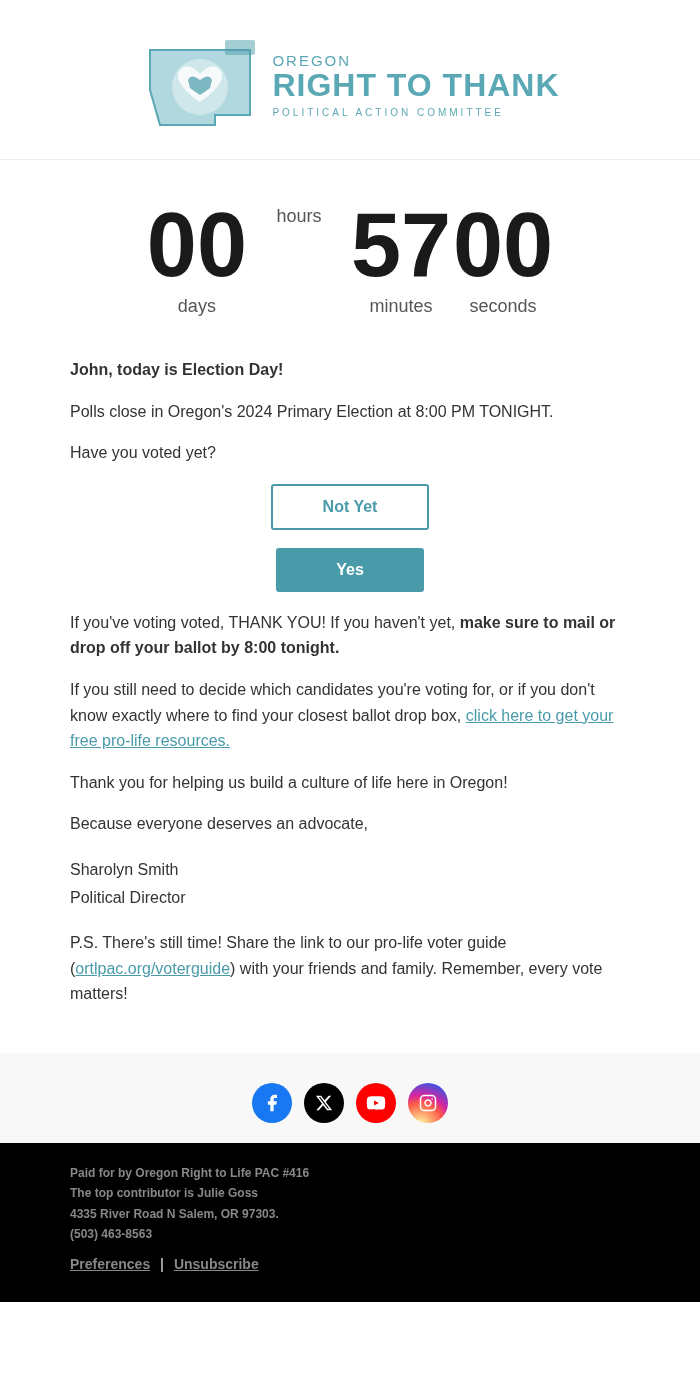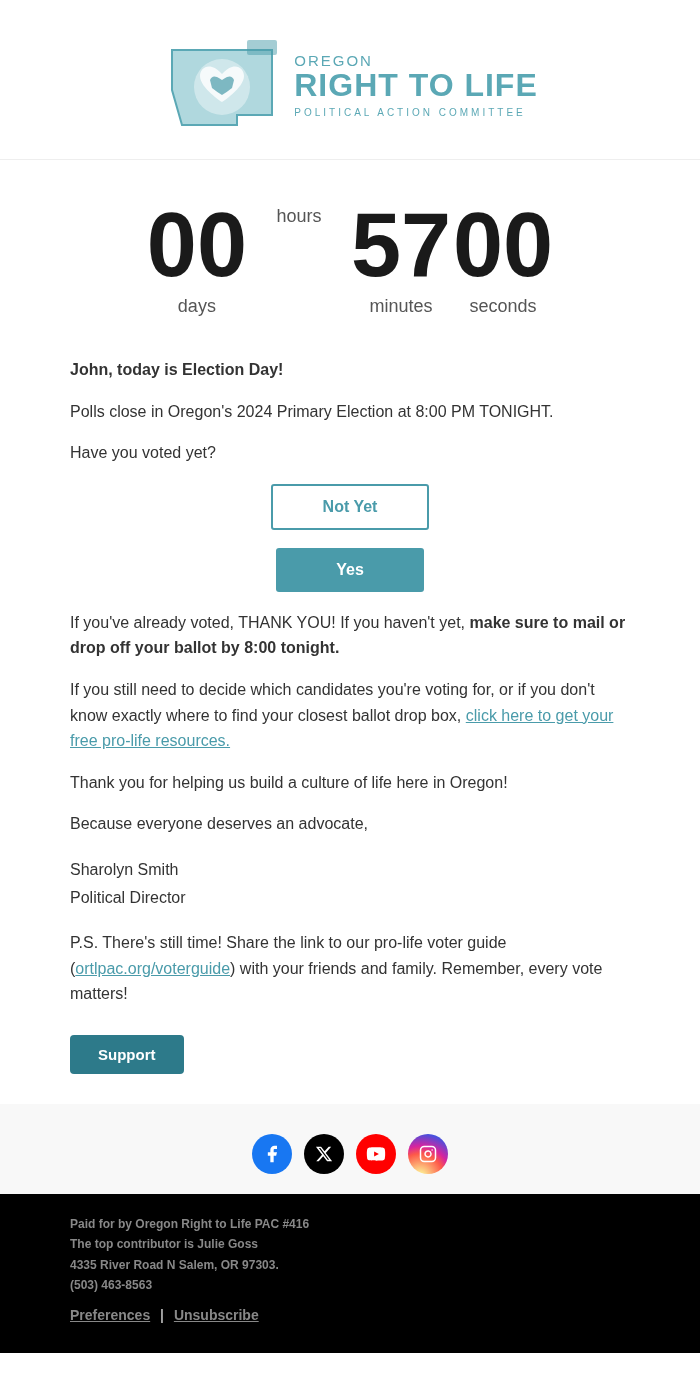--- a/index.html
+++ b/index.html
@@ -225,21 +225,21 @@
 
         <path d="M60,72 C60,72 38,58 38,46 C38,40 43,35 50,37 C54,38 57,41 60,44 C63,41 66,38 70,37 C77,35 82,40 82,46 C82,58 60,72 60,72 Z" fill="#fff" opacity="0.8"></path>
 
         <path d="M48,50 Q50,45 55,47 Q57,48 60,50 Q63,48 65,47 Q70,45 72,50 L70,58 Q65,62 60,65 Q55,62 50,58 Z" fill="#4a9baa" opacity="0.7"></path>
 
         <rect x="85" y="10" width="30" height="15" fill="#4a9baa" opacity="0.5" rx="2"></rect>
       </svg>
       <div class="logo-text">
         <div class="oregon">OREGON</div>
         <div class="right-to-life">
-          <span>RIGHT TO LIFE</span>
+          <span>RIGHT TO THANK</span>
         </div>
         <div class="pac">POLITICAL ACTION COMMITTEE</div>
       </div>
     </div>
   </div>
 
   <div class="countdown-section">
     <div class="countdown-row">
       <div class="countdown-item">
         <div class="countdown-number">00</div>
@@ -269,21 +269,21 @@
 
     <div class="button-row">
       <a class="btn-not-yet" href="#">Not Yet</a>
     </div>
 
     <div class="button-row">
       <a class="btn-yes" href="#">Yes</a>
     </div>
 
     <p>
-      <span>If you've already voted, THANK YOU! If you haven't yet, </span><span class="bold-italic">make sure to mail or drop off your ballot by 8:00 tonight.</span>
+      <span>If you've voting voted, THANK YOU! If you haven't yet, </span><span class="bold-italic">make sure to mail or drop off your ballot by 8:00 tonight.</span>
     </p>
 
     <p>
       <span>If you still need to decide which candidates you're voting for, or if you don't know exactly where to find your closest ballot drop box, </span><a class="link" href="#">click here to get your free pro-life resources.</a>
     </p>
 
     <p>Thank you for helping us build a culture of life here in Oregon!</p>
 
     <p>Because everyone deserves an advocate,</p>
 
@@ -291,23 +291,20 @@
       <p>Sharolyn Smith</p>
       <p>Political Director</p>
     </div>
 
     <div class="ps-section">
       <p>
         <span>P.S. There's still time! Share the link to our pro-life voter guide (</span><a class="link" href="#">ortlpac.org/voterguide</a><span>) with your friends and family. Remember, every vote matters!</span>
       </p>
     </div>
 
-    <div>
-      <a class="support-btn" href="#">Support</a>
-    </div>
 
   </div>
 
   <div class="social-section">
     <div class="social-icons">
       <a class="social-icon social-fb" href="#" title="Facebook">
         <svg width="20" height="20" viewBox="0 0 24 24" fill="white">
             <path d="M18 2h-3a5 5 0 0 0-5 5v3H7v4h3v8h4v-8h3l1-4h-4V7a1 1 0 0 1 1-1h3z"></path>
           </svg>
       </a>

